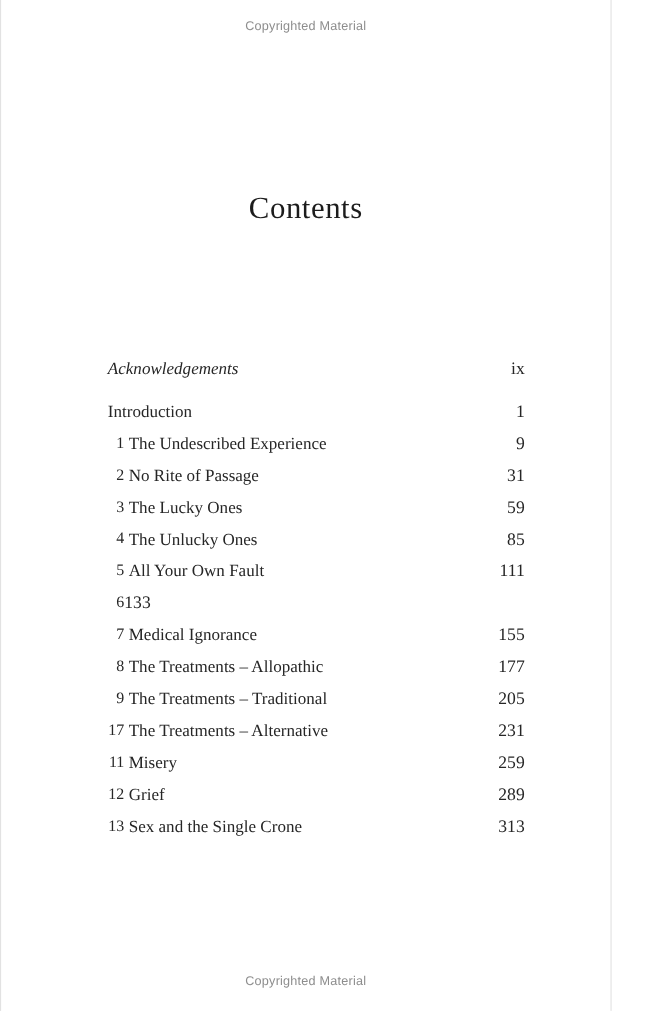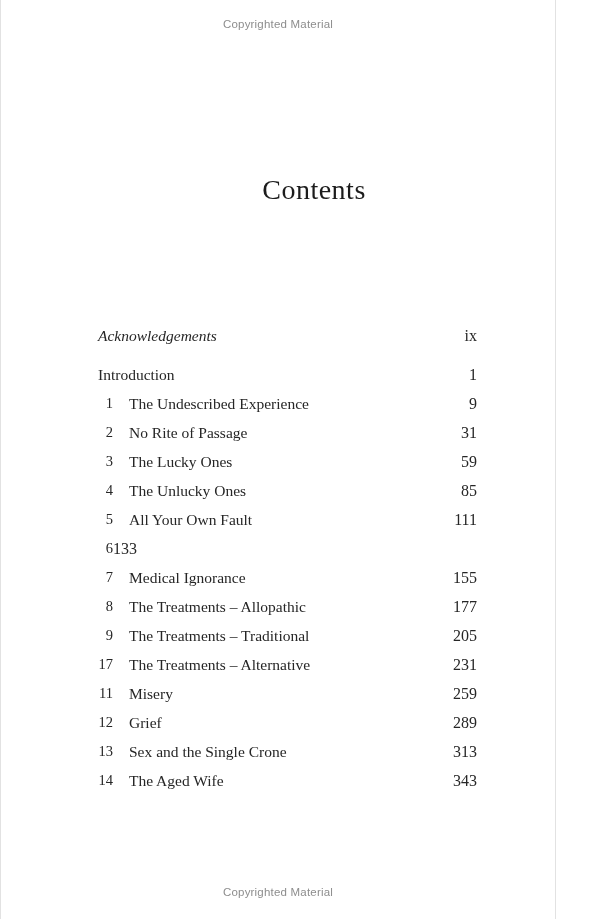--- a/index.html
+++ b/index.html
@@ -35,21 +35,20 @@
   .book-title {
     position: absolute;
     top: 155px;
     left: 0;
     width: 100%;
     text-align: center;
     font-size: 28px;
     font-weight: 400;
     letter-spacing: 0.5px;
     color: #1c1c1c;
-    margin-left: 36px;
   }
 
   .toc {
     position: absolute;
     top: 321px;
     left: 97px;
     width: 379px;
     font-size: 15.5px;
   }
   .row {
@@ -62,21 +61,21 @@
   .row.ack { margin-bottom: 10px; }
   .fm-label { flex: 1; }
   .fm-label.italic { font-style: italic; }
   .chnum {
     width: 15px;
     text-align: right;
     flex: 0 0 auto;
     font-size: 14.5px;
   }
   .chtitle {
-    margin-left: 16px;
+    margin-left: 4px;
     flex: 1;
   }
   .pagenum {
     flex: 0 0 auto;
     text-align: right;
     font-size: 16px;
   }
 </style>
 </head>
 <body>
@@ -169,23 +168,18 @@
       <span class="chtitle">Grief</span>
       <span class="pagenum">289</span>
     </div>
 
     <div class="row">
       <span class="chnum">13</span>
       <span class="chtitle">Sex and the Single Crone</span>
       <span class="pagenum">313</span>
     </div>
 
-    <div class="row">
-      <span class="chnum">14</span>
-      <span class="chtitle">The Aged Wife</span>
-      <span class="pagenum">343</span>
-    </div>
 
   </div>
 
   <div class="notice bottom">Copyrighted Material</div>
 
 </div>
 
 </body></html>

